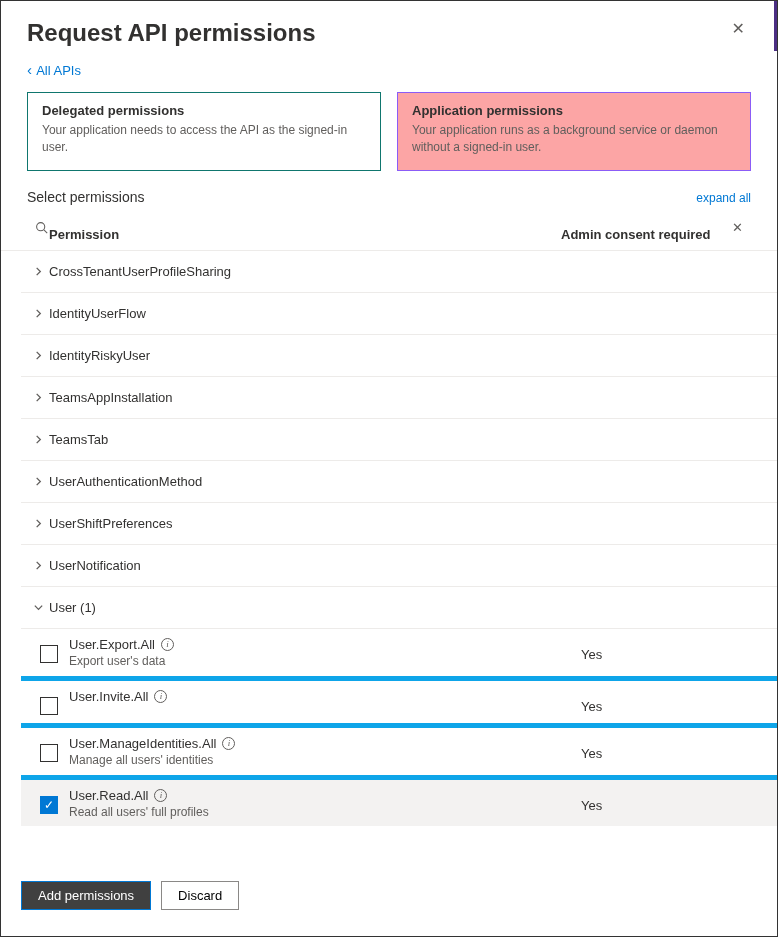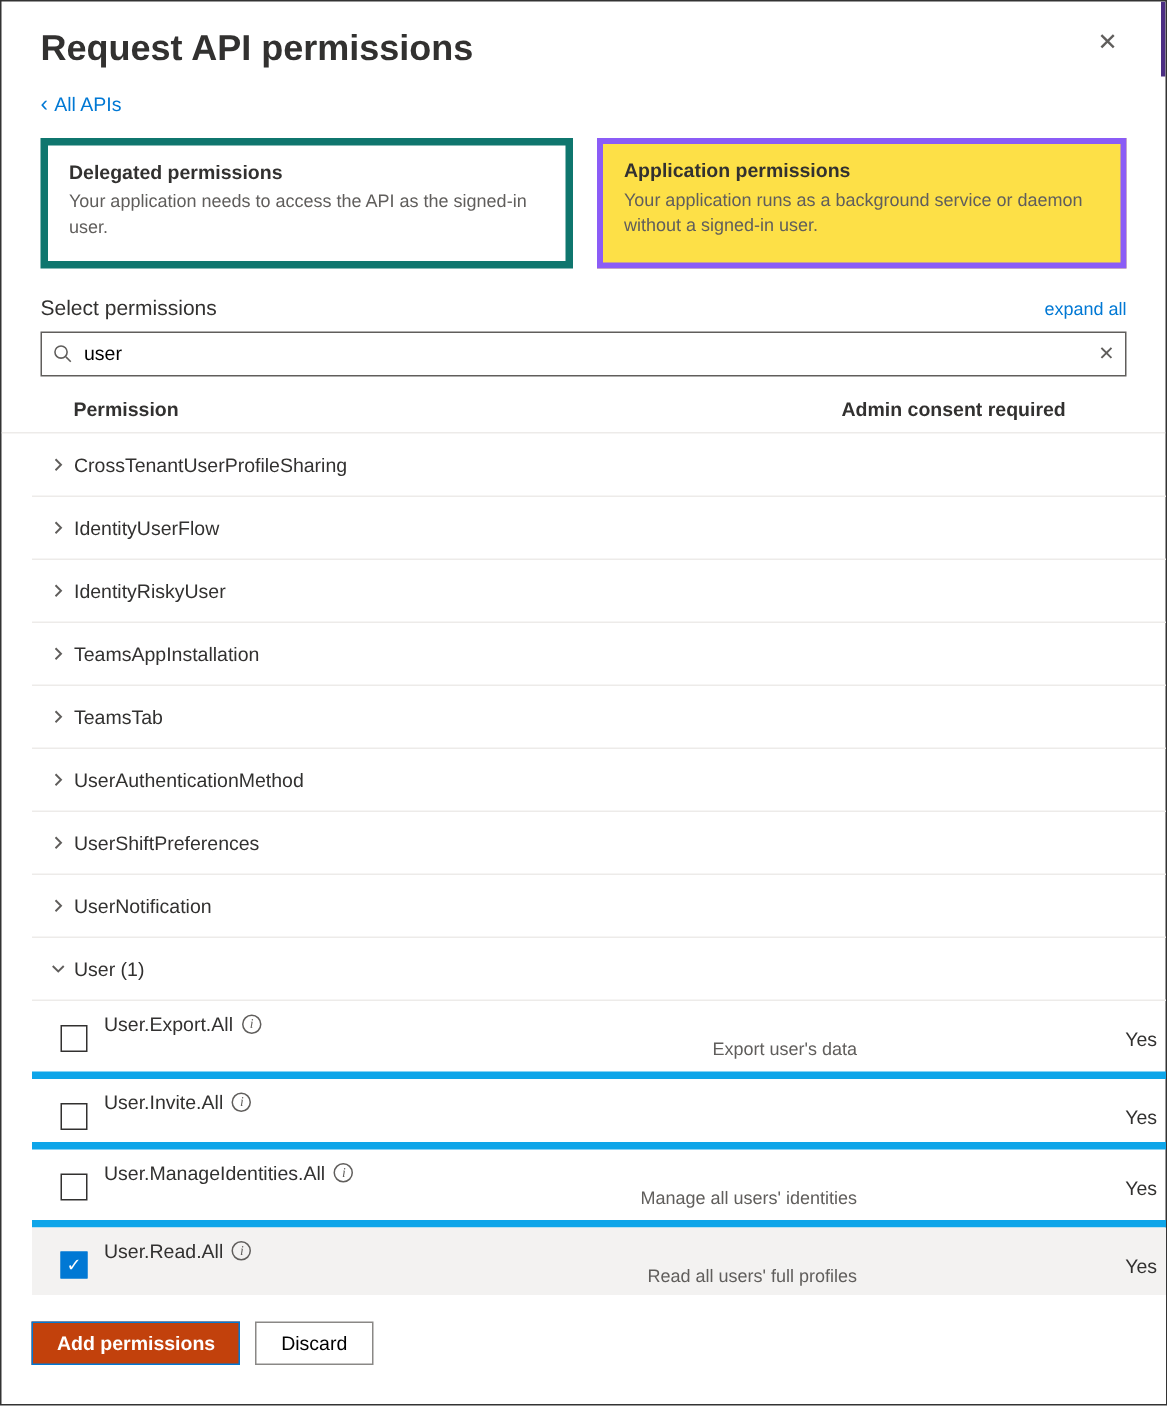--- a/index.html
+++ b/index.html
@@ -48,27 +48,27 @@
       cursor: pointer;
     }
     .back-link a::before { content: "‹ "; font-size: 15px; }
     .perm-type-row {
       display: flex;
       gap: 16px;
       padding: 0 26px 18px 26px;
     }
     .perm-card {
       flex: 1;
-      border: 5px solid #0f766e;
+      border: 1px solid #0f766e;
       padding: 10px 14px 14px 14px;
       cursor: pointer;
     }
     .perm-card.selected {
-      border: 4px solid #8b5cf6;
-      background: #fde047;
+      border: 1px solid #8b5cf6;
+      background: #fca5a5;
     }
     .perm-card .card-title {
       font-weight: 600;
       font-size: 13px;
       margin-bottom: 4px;
     }
     .perm-card .card-desc {
       font-size: 12px;
       color: #605e5c;
       line-height: 1.4;
@@ -116,21 +116,20 @@
       padding: 6px 26px 8px 48px;
       font-weight: 600;
       font-size: 13px;
       border-bottom: 1px solid #edebe9;
     }
     .col-perm { flex: 1; }
     .col-admin { width: 190px; }
     .scroll-area-wrap {
       position: relative;
       margin: 0 0 0 20px;
-      text-align: right;
     }
     .scroll-area {
       height: 575px;
       overflow-y: scroll;
       border-top: none;
     }
     .group-row {
       display: flex;
       align-items: center;
       padding: 13px 6px 13px 8px;
@@ -214,24 +213,24 @@
       gap: 10px;
     }
     .btn {
       padding: 6px 16px;
       font-size: 13px;
       border: 1px solid #8a8886;
       background: #fff;
       cursor: pointer;
     }
     .btn.primary {
-      background: #c2410c;
+      background: #404040;
       border-color: #0078d4;
       color: #fff;
-      font-weight: 700;
+      font-weight: 400;
     }
     
     .scroll-area::-webkit-scrollbar { width: 16px; }
     .scroll-area::-webkit-scrollbar-track { background: #f3f2f1; }
     .scroll-area::-webkit-scrollbar-thumb { background: #c8c6c4; }
     .scroll-area::-webkit-scrollbar-button {
       height: 16px;
       background: #f3f2f1;
     }
     svg.chev-svg { width: 11px; height: 11px; }
@@ -266,21 +265,20 @@
   <div class="expand-all">expand all</div>
 </div>
 
 <div class="search-wrap">
   <span class="search-icon">
     <svg width="13" height="13" viewBox="0 0 16 16" fill="none" stroke="#605e5c" stroke-width="1.3">
       <circle cx="7" cy="7" r="5"></circle>
         <line x1="11" y1="11" x2="15" y2="15"></line>
     </svg>
   </span>
-  <input class="search-box" type="text" value="user" style="">
   <span class="clear-icon">✕</span>
 </div>
 
 <div class="table-header">
   <div class="col-perm">Permission</div>
   <div class="col-admin">Admin consent required</div>
 </div>
 
 <div class="scroll-area-wrap">
   <div class="scroll-area" id="scroll-area">

